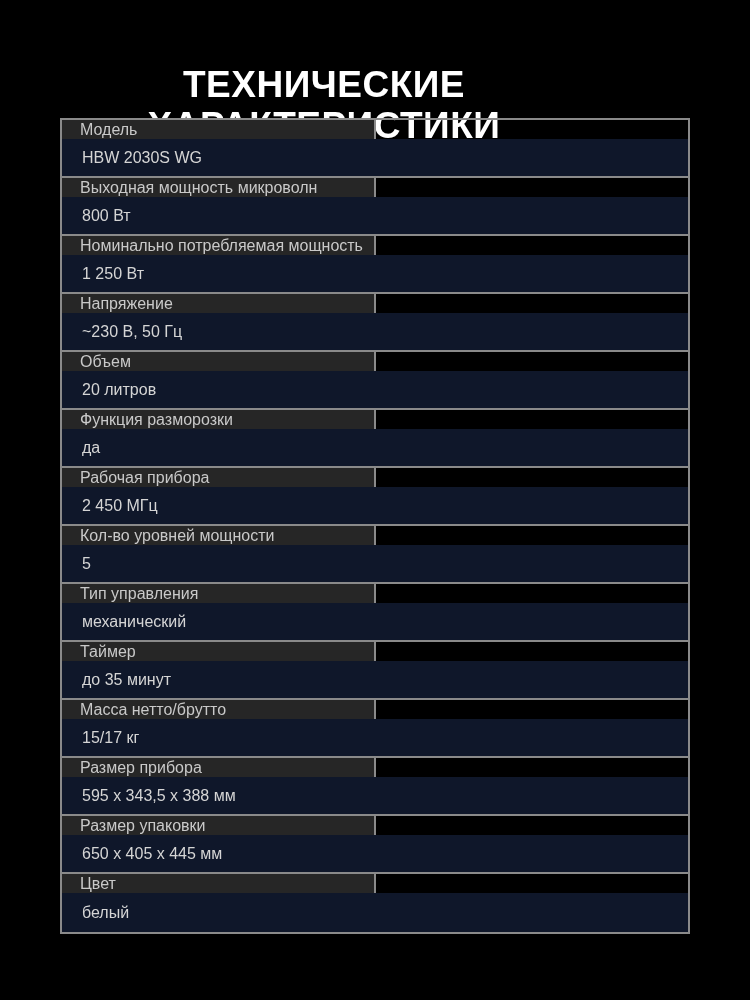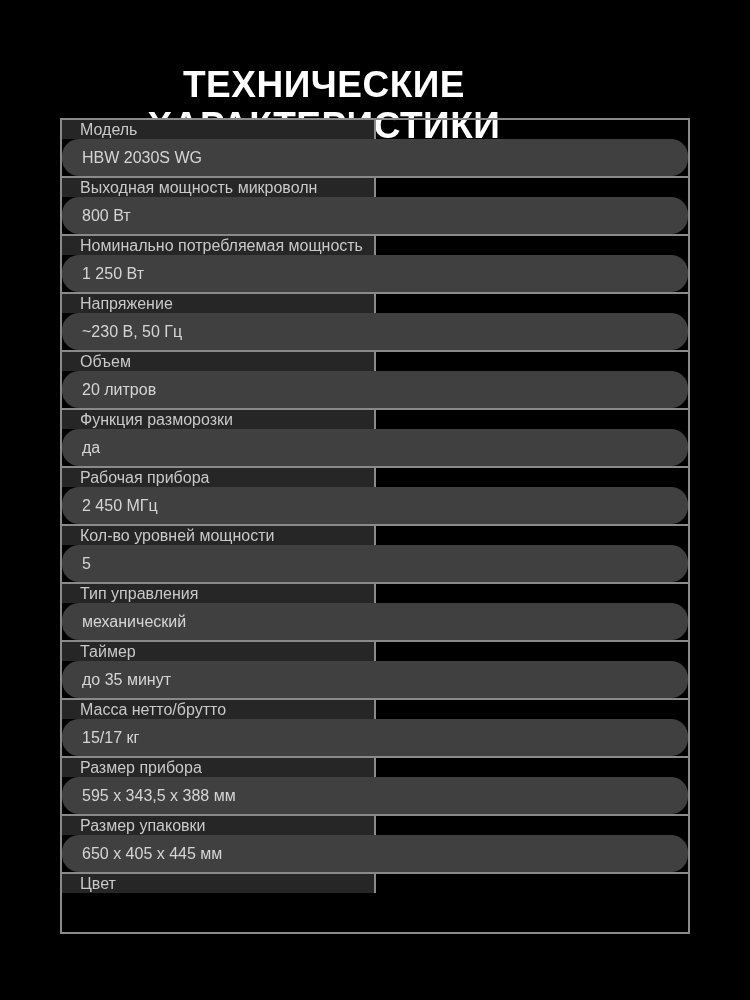--- a/index.html
+++ b/index.html
@@ -56,25 +56,24 @@
   .cell.label {
     width: 314px;
     background: #262626;
     border-right: 2px solid #8a8a8a;
     padding-left: 18px;
     padding-right: 10px;
     color: #c9c9c9;
   }
   .cell.value {
     flex: 1;
-    background: #404040;
+    background: #0f172a;
     padding-left: 20px;
     padding-right: 22px;
     color: #d5d5d5;
-    border-radius: 17px;
   }
 </style>
 </head>
 <body>
 
 <div class="page">
   <h1 class="title">ТЕХНИЧЕСКИЕ ХАРАКТЕРИСТИКИ</h1>
 
   <div class="spec-table">
     <div class="row">
@@ -124,15 +123,16 @@
     <div class="row">
       <div class="cell label">Размер прибора</div>
       <div class="cell value">595 x 343,5 x 388 мм</div>
     </div>
     <div class="row">
       <div class="cell label">Размер упаковки</div>
       <div class="cell value">650 x 405 x 445 мм</div>
     </div>
     <div class="row">
       <div class="cell label">Цвет</div>
+      <div class="cell value">белый</div>
     </div>
   </div>
 </div>
 
 </body></html>

